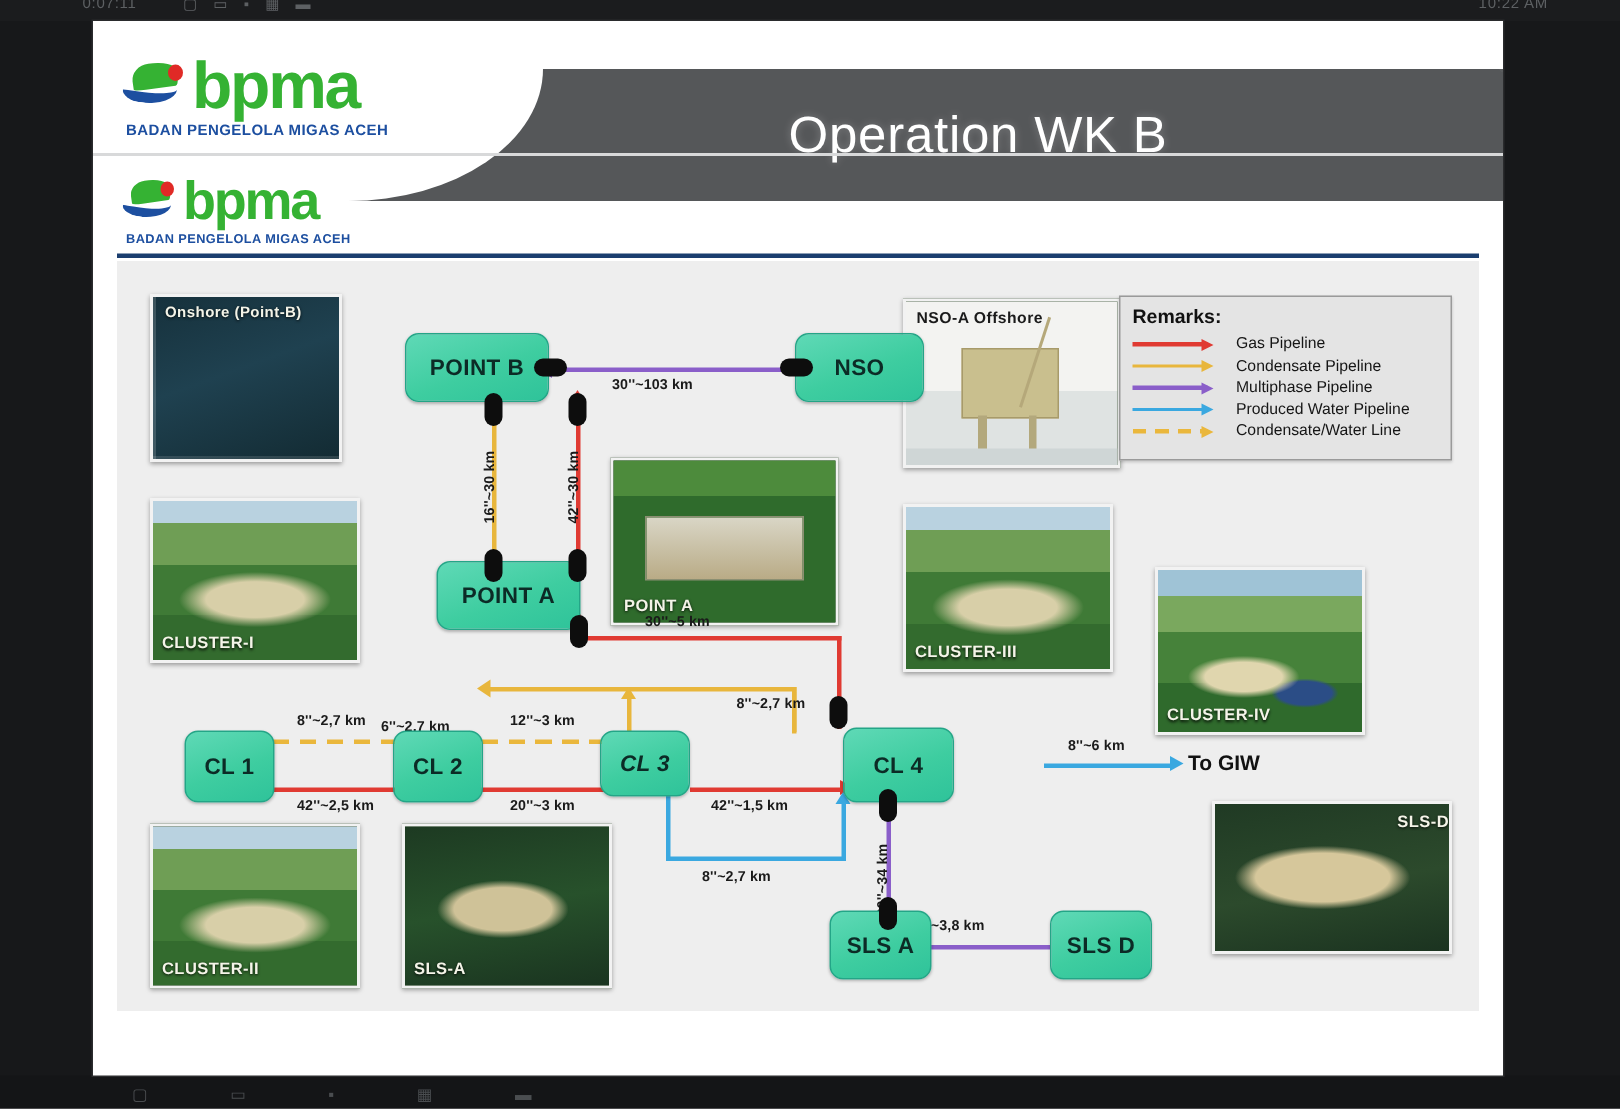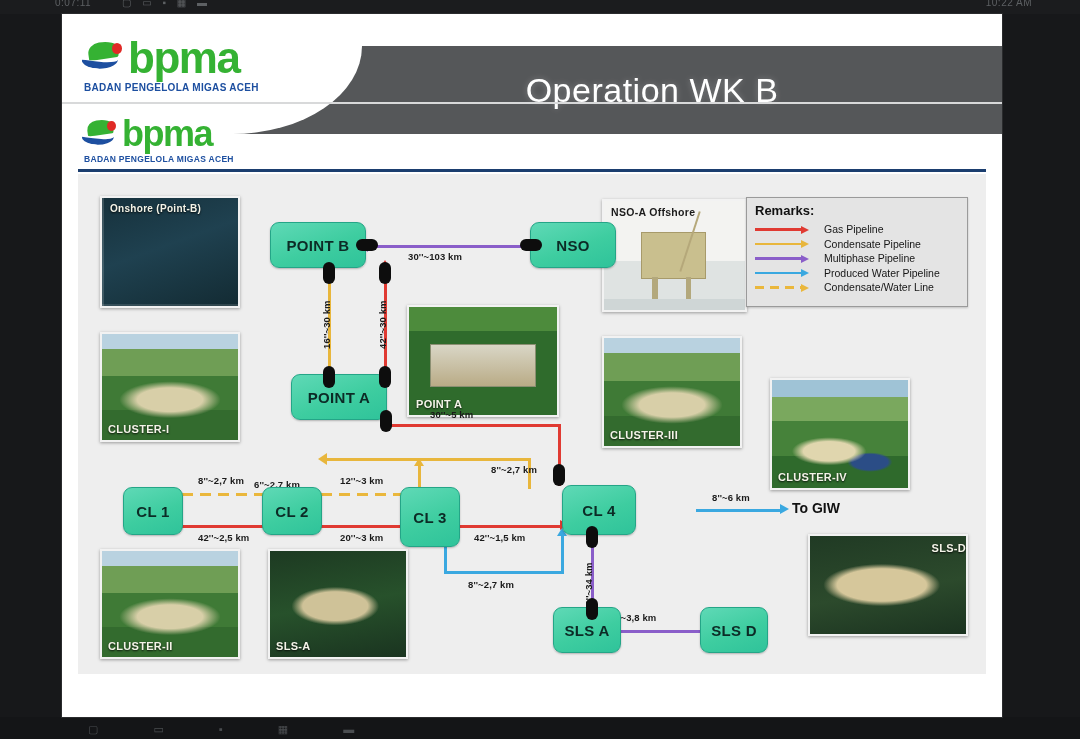--- a/index.html
+++ b/index.html
@@ -268,21 +268,21 @@
     <span class="mark">
       <span class="leaf"></span><span class="swoosh"></span><span class="dot"></span>
     </span><span class="word">bpma</span>
     <span class="sub">BADAN PENGELOLA MIGAS ACEH</span>
   </div>
 
   <div class="body-rule"></div>
 
   <div class="canvas">
 
-    <div class="photo" style="left:22px;top:22px;width:140px;height:112px;text-align:right;">
+    <div class="photo" style="left:22px;top:22px;width:128px;height:112px;text-align:right;">
       <div class="ph-urban"></div>
       <div class="cap" style="left:8px;top:5px;font-size:10px;">Onshore (Point-B)</div>
     </div>
 
     <div class="photo" style="left:22px;top:158px;width:140px;height:110px;">
       <div class="ph-aerial"></div>
       <div class="cap" style="left:6px;bottom:5px;font-size:11px;">CLUSTER-I</div>
     </div>
 
     <div class="photo" style="left:329px;top:131px;width:152px;height:112px;">
@@ -437,21 +437,21 @@
 
     <div class="line" style="left:515px;top:456px;width:107px;height:3px;background:#8a5ec9;"></div>
     <div class="line" style="left:509px;top:451px;width:0;height:0;border-top:6px solid transparent;border-bottom:6px solid transparent;border-right:9px solid #8a5ec9;"></div>
     <div class="lbl" style="left:527px;top:438px;">18''~3,8 km</div>
 
     <div class="node" style="left:192px;top:48px;width:96px;height:46px;">POINT B</div>
     <div class="node" style="left:452px;top:48px;width:86px;height:46px;">NSO</div>
     <div class="node" style="left:213px;top:200px;width:96px;height:46px;">POINT A</div>
     <div class="node" style="left:45px;top:313px;width:60px;height:48px;">CL 1</div>
     <div class="node" style="left:184px;top:313px;width:60px;height:48px;">CL 2</div>
-    <div class="node" style="left:322px;top:313px;width:60px;height:60px;">CL 3</div>
+    <div class="node" style="left:322px;top:313px;width:60px;height:44px;font-style:italic;">CL 3</div>
     <div class="node" style="left:484px;top:311px;width:74px;height:50px;">CL 4</div>
     <div class="node" style="left:475px;top:433px;width:68px;height:46px;">SLS A</div>
     <div class="node" style="left:622px;top:433px;width:68px;height:46px;">SLS D</div>
 
     <div class="pill h" style="left:278px;top:65px;"></div>
     <div class="pill h" style="left:442px;top:65px;"></div>
     <div class="pill" style="left:245px;top:88px;"></div>
     <div class="pill" style="left:301px;top:88px;"></div>
     <div class="pill" style="left:245px;top:192px;"></div>
     <div class="pill" style="left:301px;top:192px;"></div>

